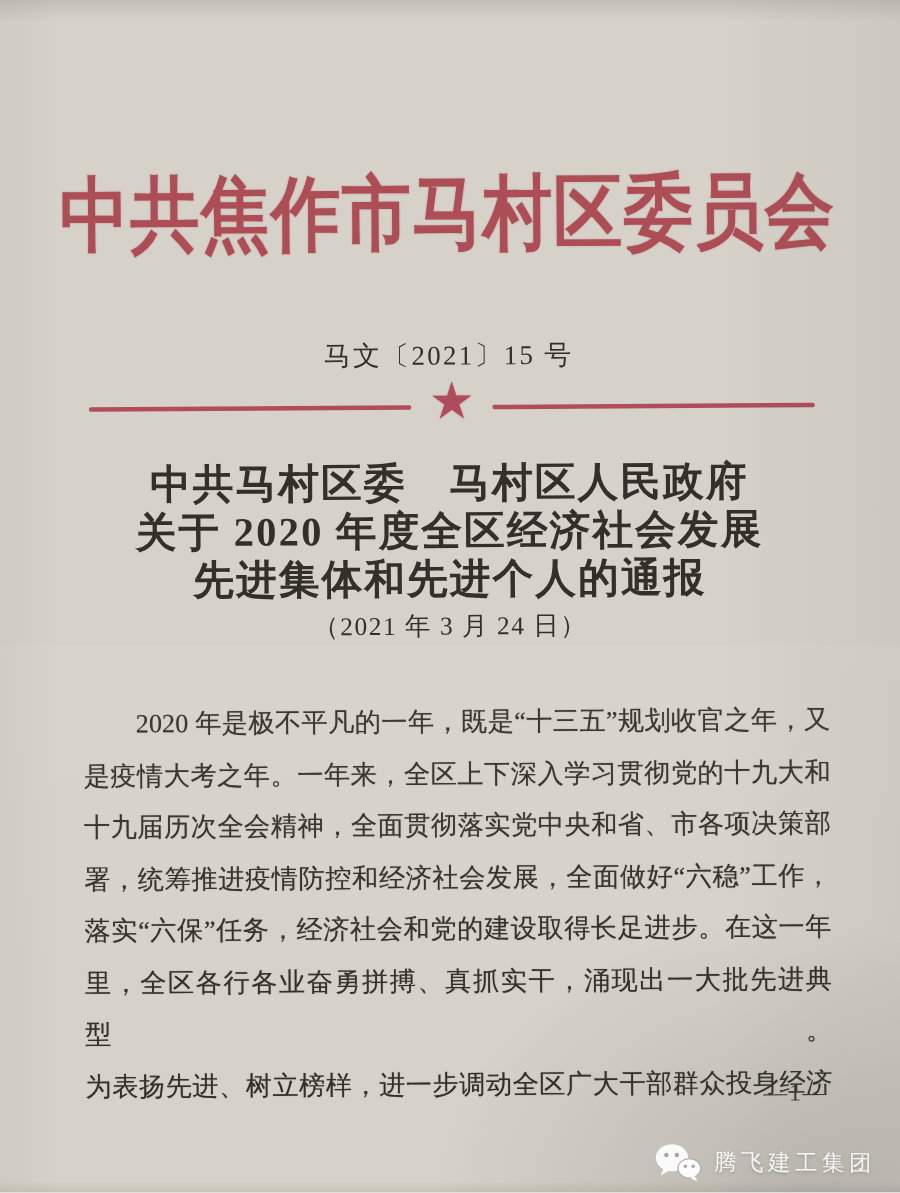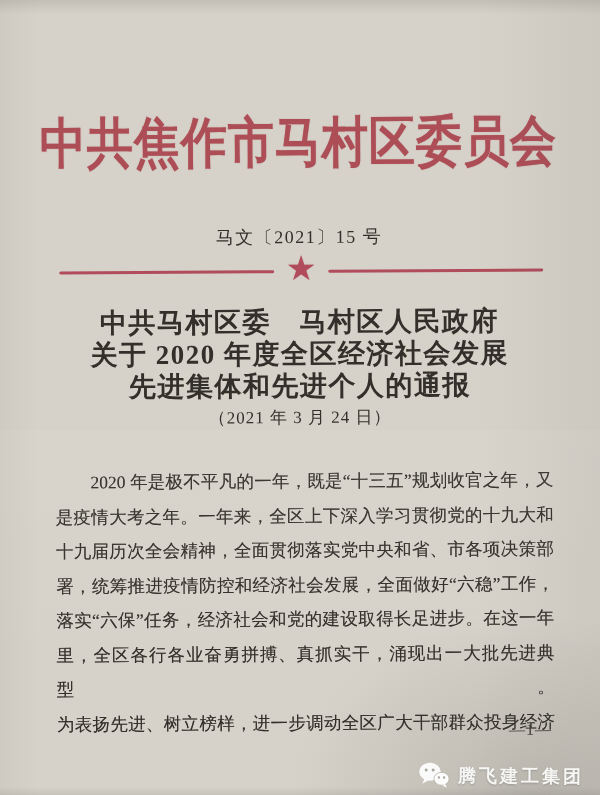--- a/index.html
+++ b/index.html
@@ -162,22 +162,22 @@
     position: absolute;
     top: 762px;
     right: 16px;
     display: flex;
     align-items: center;
     gap: 8px;
     transform: rotate(0.35deg); 
   }
   .watermark .wm-text {
     font-family: "Liberation Sans", "DejaVu Sans", sans-serif;
-    font-size: 18px;
-    font-weight: 700;
+    font-size: 15px;
+    font-weight: 400;
     letter-spacing: 3px;
     color: rgba(255,255,255,0.90);
     text-shadow: 0 1px 2px rgba(90,90,85,0.35);
     white-space: nowrap;
   }
   .wechat-icon {
     display: block;
   }
 </style>
 </head>

